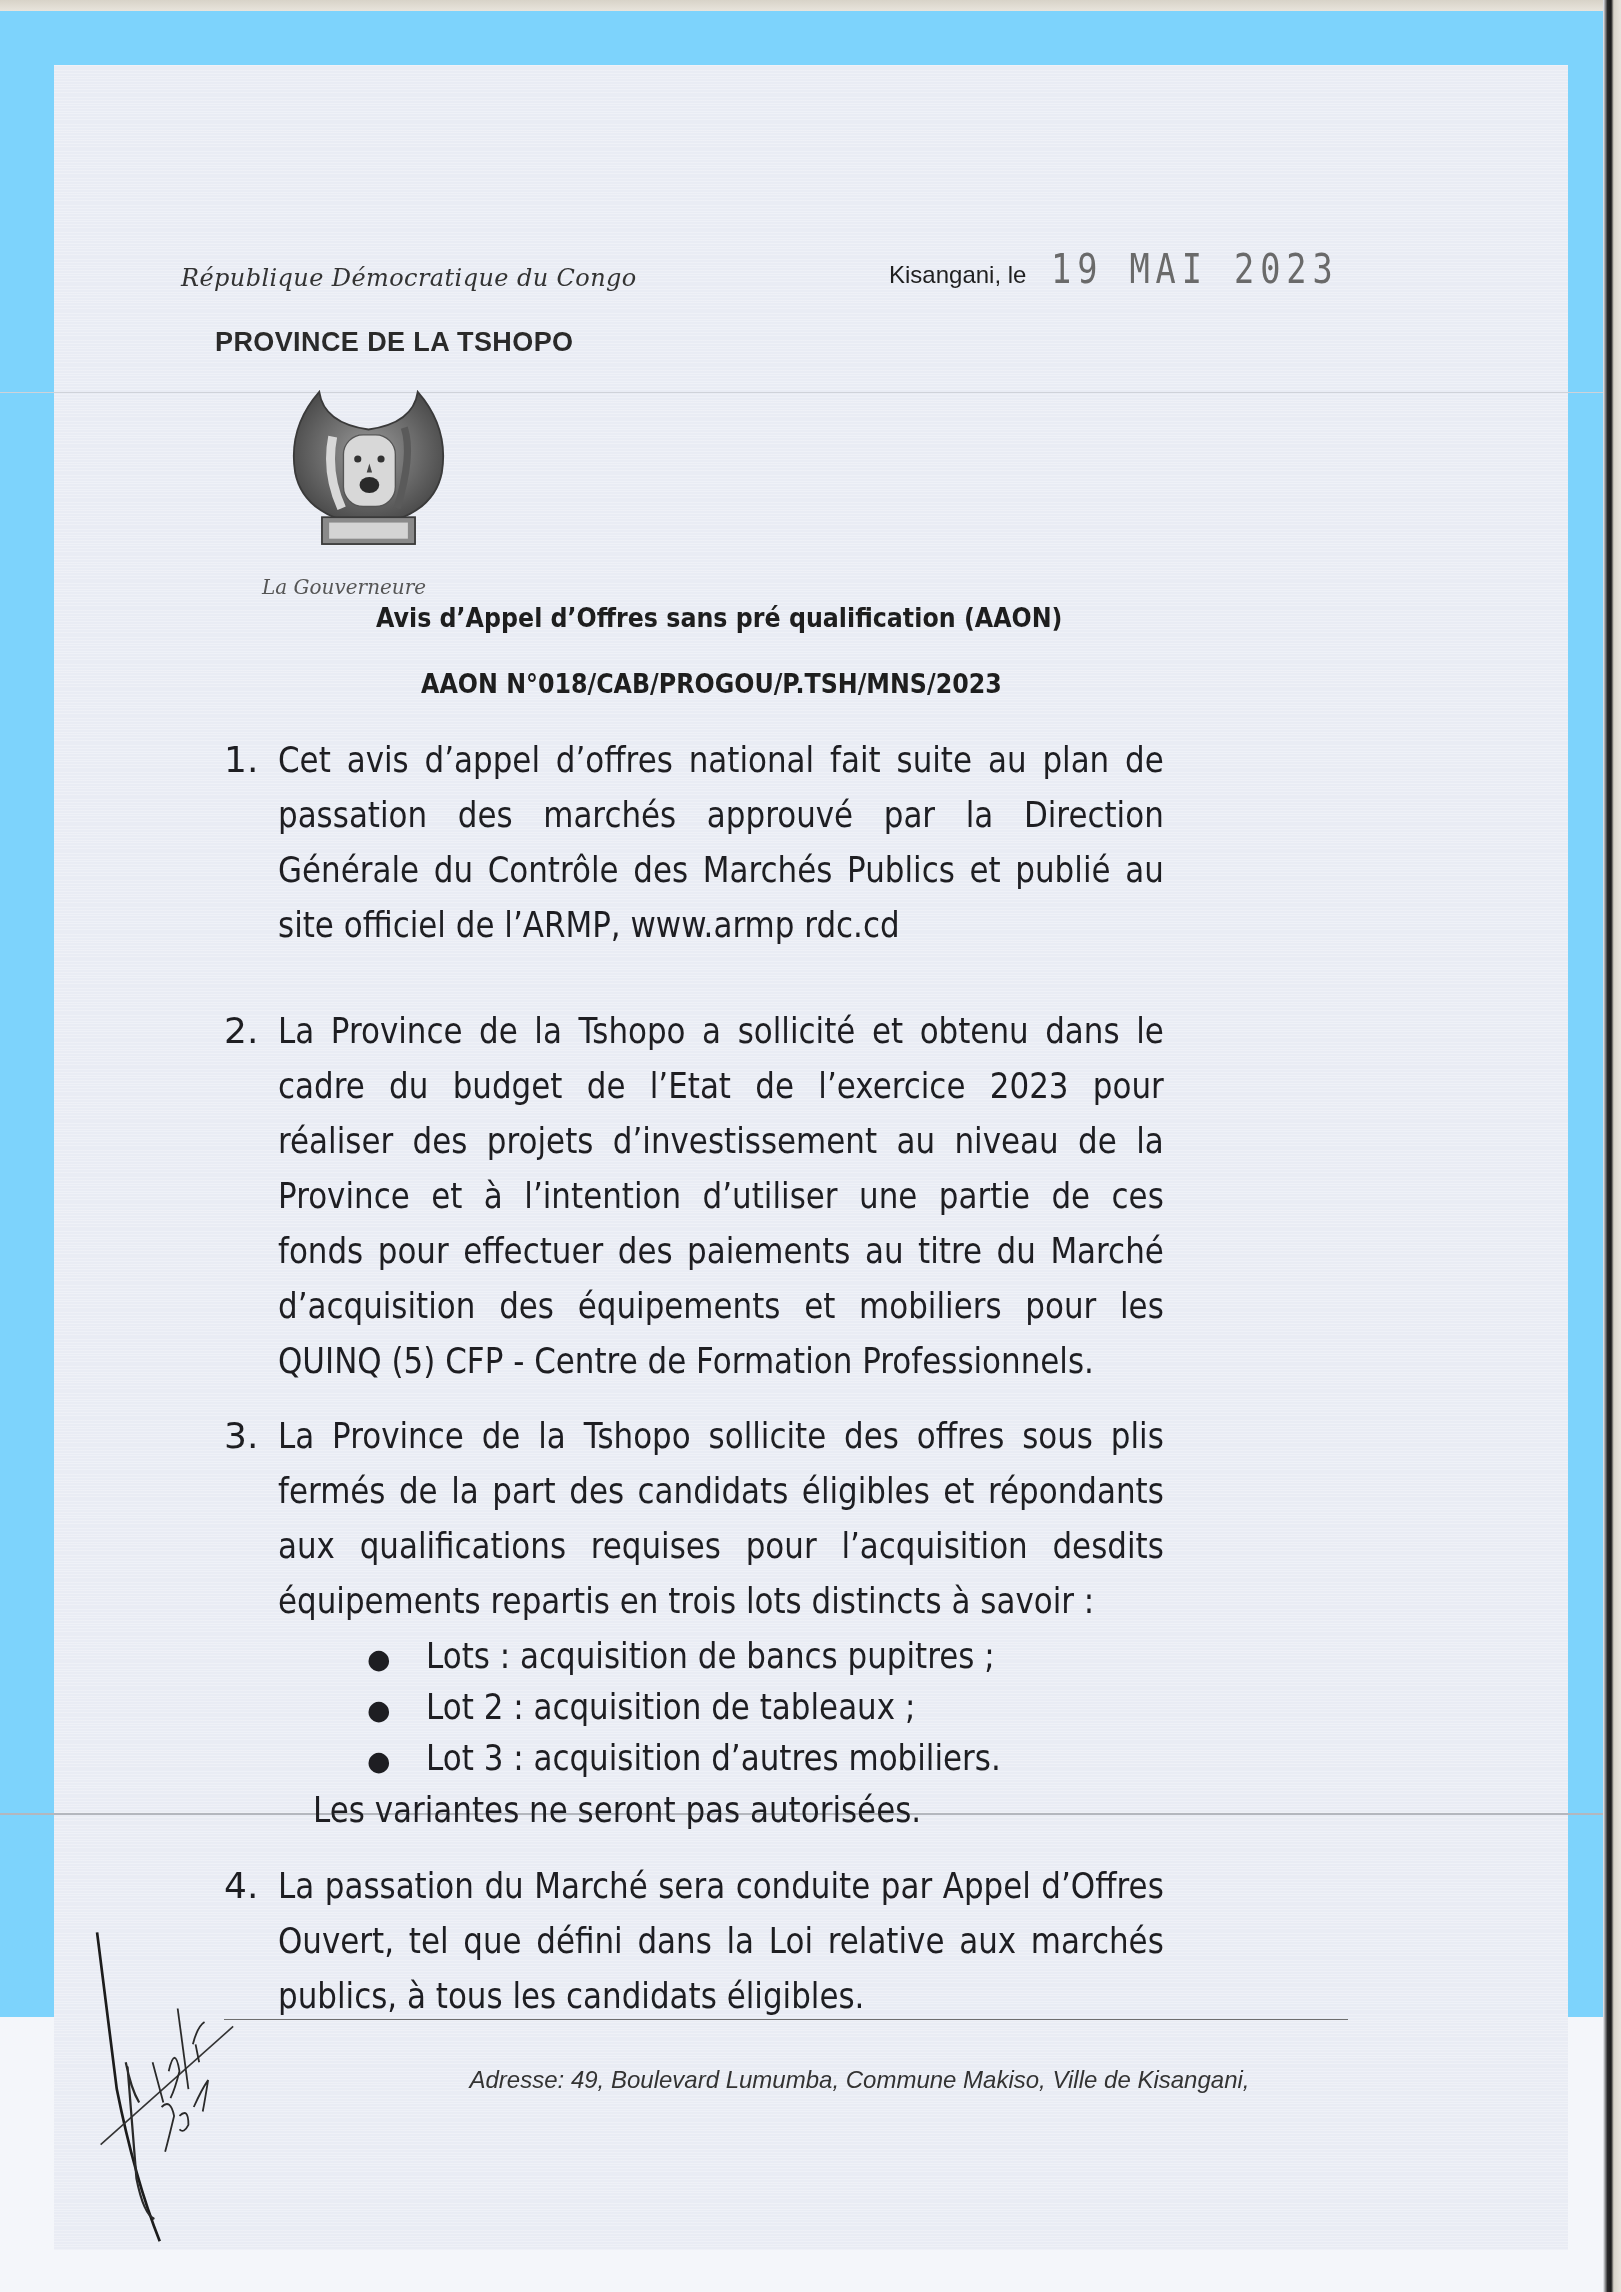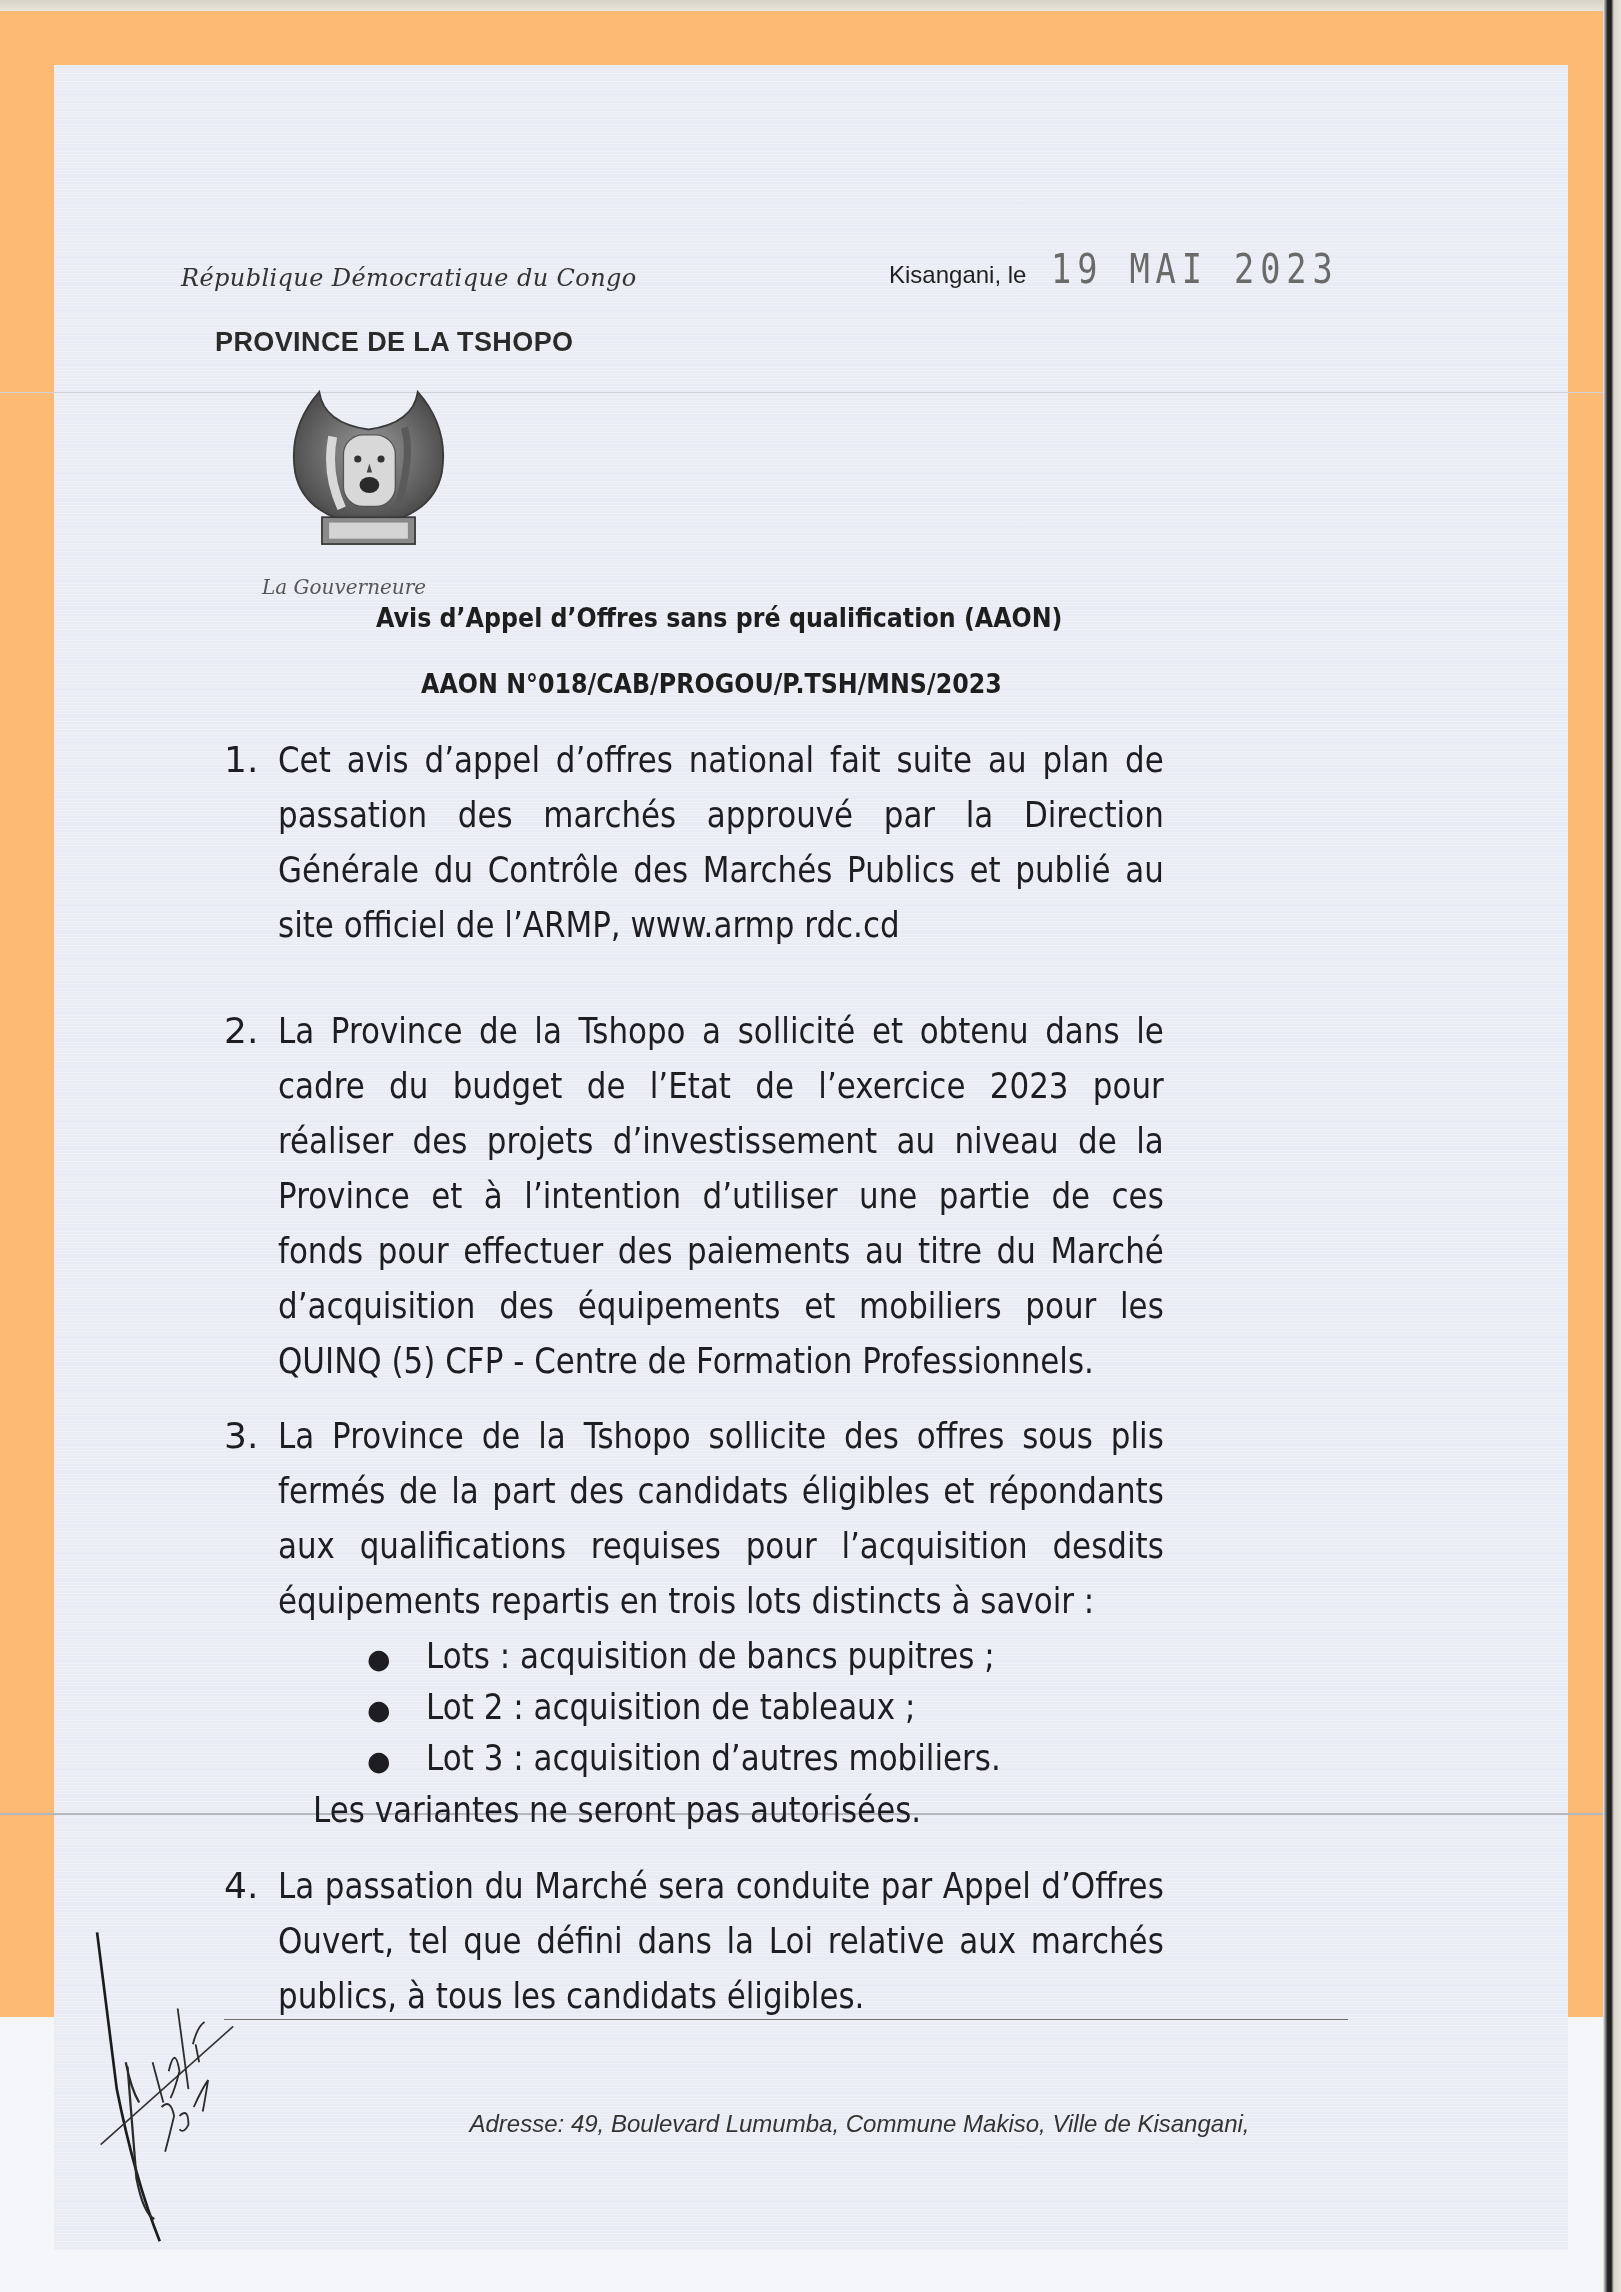--- a/index.html
+++ b/index.html
@@ -12,21 +12,21 @@
   .top-strip {
     position: absolute; left: 0; top: 0; width: 1621px; height: 10.7px;
     background: linear-gradient(#d8d3c8, #e8e4dc);
   }
   .right-edge {
     position: absolute; right: 0; top: 0; width: 18px; height: 2293px;
     background: linear-gradient(90deg, #f2f4f8 0%, #2a2a2a 25%, #1a1a1a 45%, #d7d3c9 60%, #e8e4dc 100%);
   }
   .page {
     position: absolute; left: 0; top: 10.7px; width: 1603px; height: 2006px;
-    background: #fdba74;
+    background: #7dd3fc;
   }
   .scan-area {
     position: absolute; left: 54px; top: 54px; width: 1514px; height: 2185px;
     background: #e9ecf4;
     background-image: repeating-linear-gradient(0deg, rgba(255,255,255,0.25) 0px, rgba(255,255,255,0.25) 0.9px, transparent 0.9px, transparent 2.7px);
   }
   .fold-line {
     position: absolute; left: 0; width: 1603px; height: 2.7px;
     background: linear-gradient(#c9ccd3, #9da1a9, #c9ccd3);
   }
@@ -109,21 +109,21 @@
 
   .footer-rule {
     position: absolute; left: 224px; top: 2008px; width: 1124px; height: 1.8px;
     background: #6e6e6e;
   }
   .footer-address {
     position: absolute; left: 0; top: 2051px; width: 1603px; text-align: center;
     font-family: "Liberation Sans", sans-serif; font-style: italic;
     font-size: 24px; color: #333; line-height: 36px;
   }
-  .footer-address .a1 { display: block; padding-left: 116px; margin-top: 44px; }
+  .footer-address .a1 { display: block; padding-left: 116px; }
   .footer-address .a2 { display: block; padding-left: 107px; }
 
   .signature {
     position: absolute; left: 54px; top: 1899px; width: 233px; height: 394px;
   }
 </style>
 </head>
 <body>
 
 <div class="top-strip"></div>

